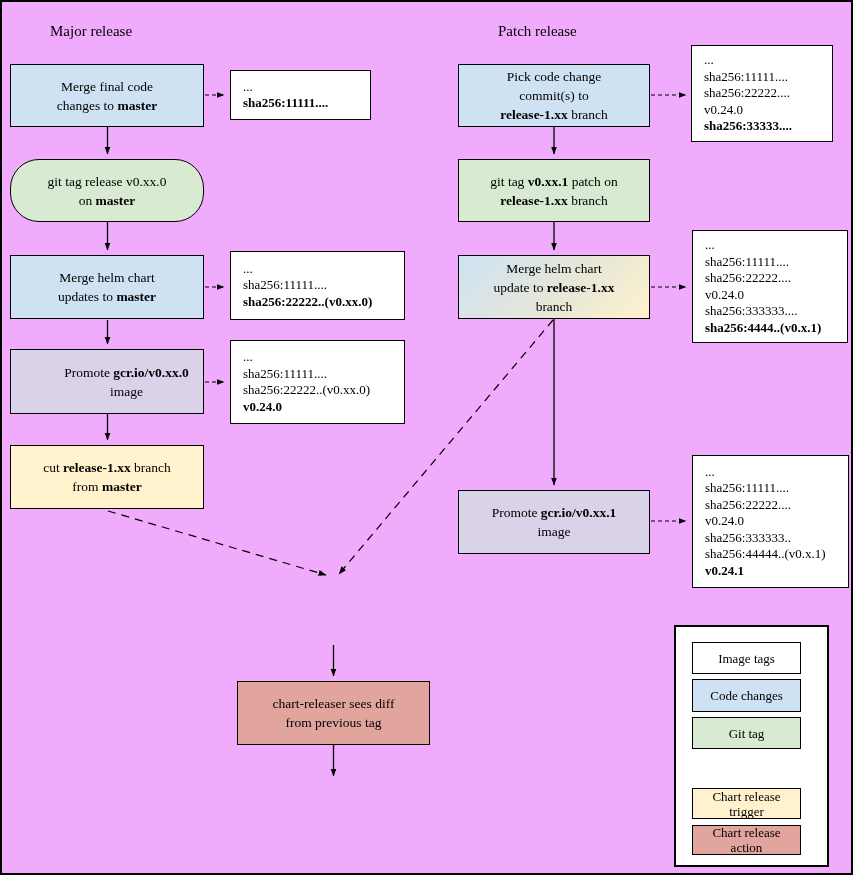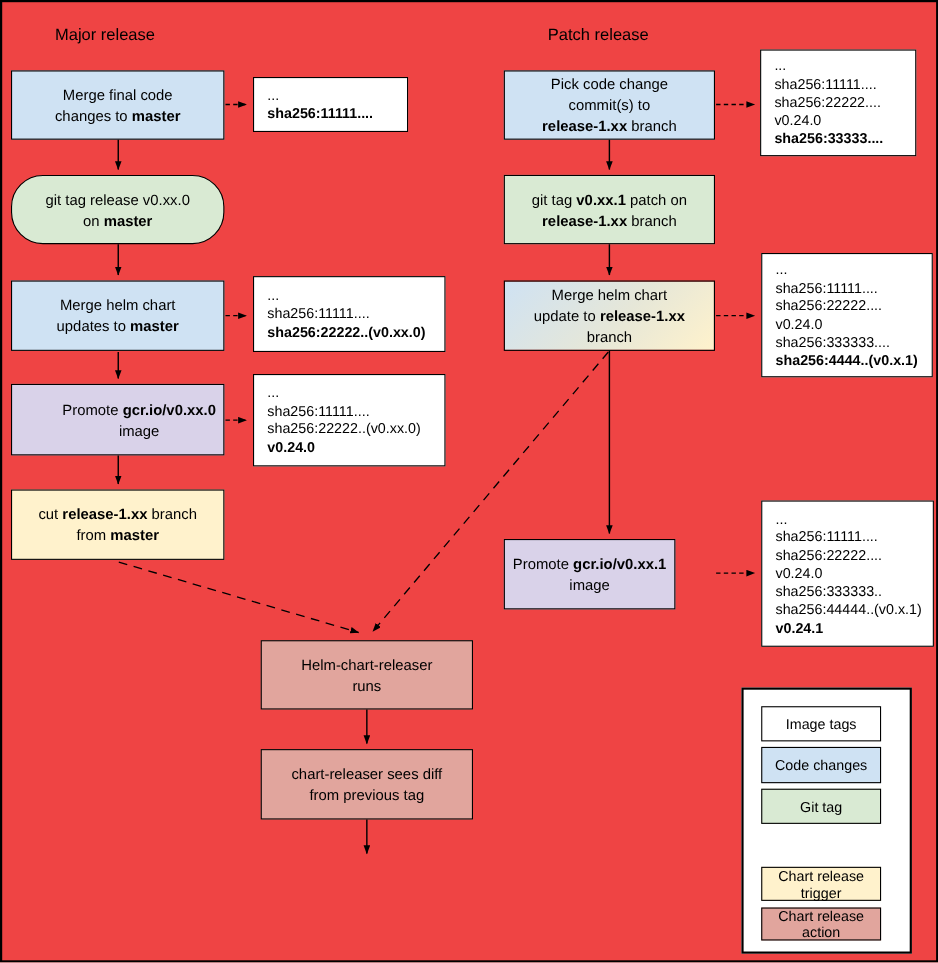--- a/index.html
+++ b/index.html
@@ -1,19 +1,19 @@
 <!DOCTYPE html>
 <html><head>
 <meta charset="utf-8">
 <style>
   html,body{margin:0;padding:0;background:#fff;}
   .canvas{
-    position:relative;width:853px;height:875px;background:#ef4444;
+    position:relative;width:853px;height:875px;background:#f0abfc;
     border:2px solid #000;box-sizing:border-box;overflow:hidden;
-    font-family:Liberation Sans, sans-serif;color:#000;
+    font-family:Liberation Serif, serif;color:#000;
   }
   .title{position:absolute;font-size:15px;white-space:nowrap;}
   .box{
     position:absolute;box-sizing:border-box;border:1.5px solid #000;
     display:flex;flex-direction:column;justify-content:center;align-items:center;
     text-align:center;font-size:13.5px;line-height:19px;
   }
   .tagbox{
     position:absolute;box-sizing:border-box;border:1.5px solid #000;background:#fff;
     display:flex;flex-direction:column;justify-content:center;align-items:flex-start;
@@ -88,21 +88,21 @@
     </div>
   <div class="box c-green" style="left:456px;top:157px;width:192px;height:63px;">
       <div>git tag <b>v0.xx.1</b> patch on</div>
       <div><b>release-1.xx</b> branch</div>
     </div>
   <div class="box c-gradient" style="left:456px;top:253px;width:192px;height:64px;">
       <div>Merge helm chart</div>
       <div>update to <b>release-1.xx</b></div>
       <div>branch</div>
     </div>
-  <div class="box c-purple" style="left:456px;top:488px;width:156px;height:64px;">
+  <div class="box c-purple" style="left:456px;top:488px;width:192px;height:64px;">
       <div>Promote <b>gcr.io/v0.xx.1</b></div>
       <div>image</div>
     </div>
 
   <div class="tagbox" style="left:689px;top:43px;width:142px;height:97px;">
       <div>...</div>
       <div>sha256:11111....</div>
       <div>sha256:22222....</div>
       <div>v0.24.0</div>
       <div><b>sha256:33333....</b></div>
@@ -118,24 +118,20 @@
   <div class="tagbox" style="left:690px;top:453px;width:157px;height:133px;">
       <div>...</div>
       <div>sha256:11111....</div>
       <div>sha256:22222....</div>
       <div>v0.24.0</div>
       <div>sha256:333333..</div>
       <div>sha256:44444..(v0.x.1)</div>
       <div><b>v0.24.1</b></div>
     </div>
 
-  <div class="box c-pink" style="left:235px;top:580px;width:193px;height:63px;">
-      <div>Helm-chart-releaser</div>
-      <div>runs</div>
-    </div>
   <div class="box c-pink" style="left:235px;top:679px;width:193px;height:64px;">
       <div>chart-releaser sees diff</div>
       <div>from previous tag</div>
     </div>
 
   <div class="legend" style="left:672px;top:623px;width:155px;height:242px;">
     <div class="box c-white" style="left:16px;top:15px;width:109px;height:32px;">
         <div>Image tags</div>
       </div>
     <div class="box c-blue" style="left:16px;top:52px;width:109px;height:33px;">

